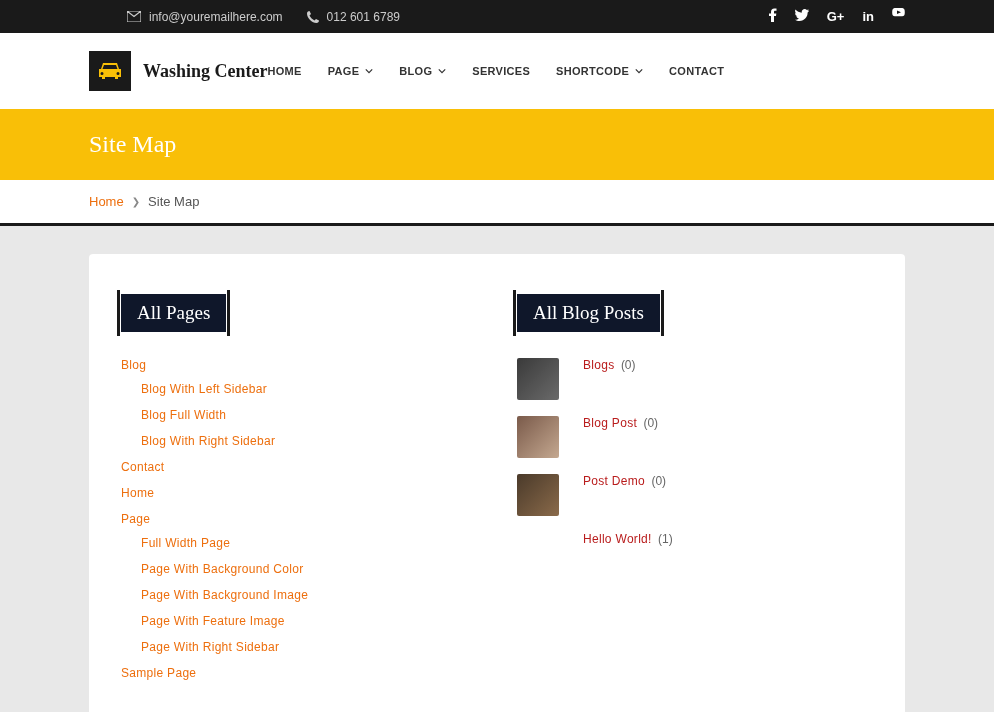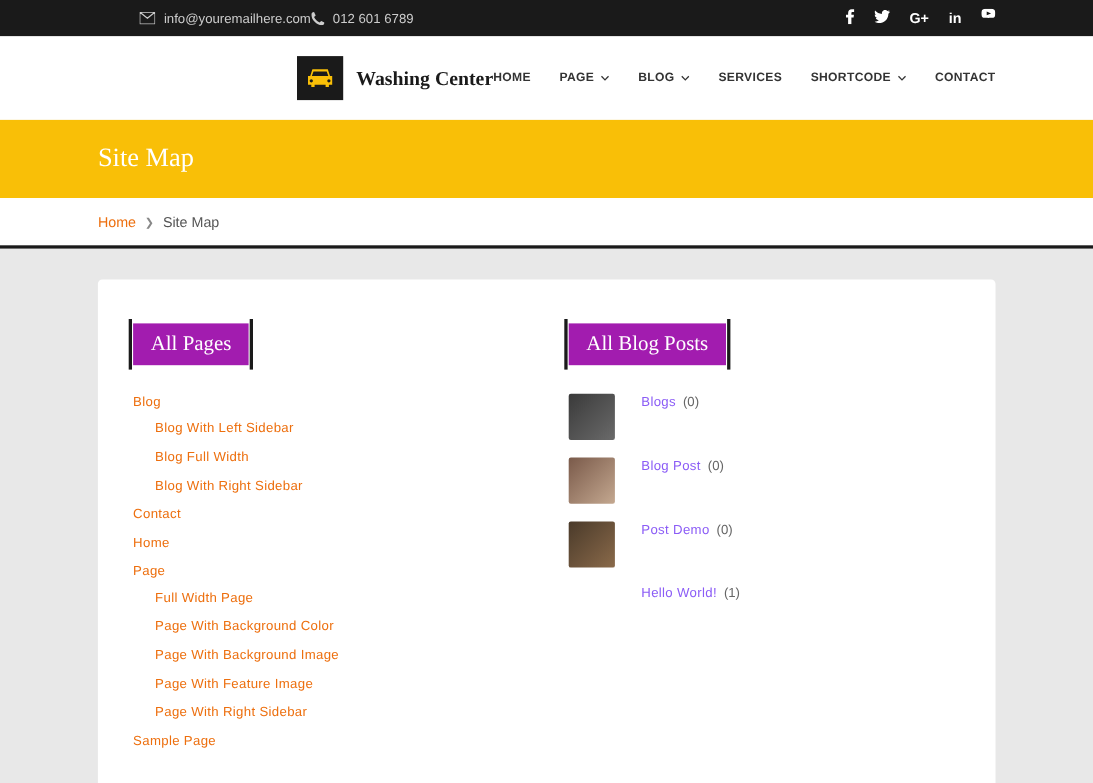--- a/index.html
+++ b/index.html
@@ -1,27 +1,27 @@
 <!DOCTYPE html>
 <html><head>
 <meta charset="utf-8">
 <style>
 * { margin: 0; padding: 0; box-sizing: border-box; }
 body { font-family: -apple-system, BlinkMacSystemFont, "Segoe UI", Arial, sans-serif; background: #e8e8e8; color: #333; }
 
 .topbar { background: #1a1a1a; color: #fff; padding: 8px 0; font-size: 12px; }
 .container { max-width: 840px; margin: 0 auto; padding: 0 12px; }
 .topbar-inner { display: flex; justify-content: space-between; align-items: center; }
-.topbar-left { display: flex; align-items: center; padding-left: 38px; }
+.topbar-left { display: flex; gap: 24px; align-items: center; padding-left: 38px; }
 .topbar-item { display: flex; align-items: center; gap: 8px; color: #ccc; }
 .topbar-social { display: flex; gap: 18px; align-items: center; }
 .topbar-social span { cursor: pointer; color: #fff; font-size: 13px; }
 
 .header { background: #fff; padding: 18px 0; }
-.header-inner { display: flex; justify-content: flex-end; align-items: center; }
+.header-inner { display: flex; justify-content: flex-start; align-items: center; }
 .logo-wrap { display: flex; align-items: center; gap: 12px; }
 .logo-box { width: 42px; height: 40px; background: #1a1a1a; display: flex; align-items: center; justify-content: center; }
 .car-icon { width: 26px; height: 20px; }
 .brand { font-family: Georgia, serif; font-size: 18px; font-weight: bold; color: #1a1a1a; }
 .nav { display: flex; gap: 26px; align-items: center; }
 .nav-item { font-size: 11px; font-weight: 600; color: #333; text-transform: uppercase; letter-spacing: 0.3px; cursor: pointer; display: flex; align-items: center; gap: 6px; }
 .chevron-small { width: 8px; height: 8px; }
 
 .hero { background: #f9bf07; padding: 22px 0; }
 .hero h1 { font-family: Georgia, serif; font-size: 24px; font-weight: normal; color: #fff; }
@@ -30,37 +30,37 @@
 .breadcrumb-inner { display: flex; align-items: center; gap: 8px; }
 .breadcrumb-home { color: #ed6f0e; cursor: pointer; }
 .breadcrumb-sep { color: #888; font-size: 10px; }
 .breadcrumb-current { color: #555; }
 
 .content-wrap { padding: 28px 0 40px; }
 .card { background: #fff; border-radius: 4px; padding: 40px 32px; }
 .columns { display: flex; gap: 40px; }
 .col { flex: 1; }
 
-.section-title { display: inline-block; background: #a21caf; color: #fff; font-family: Georgia, serif; font-size: 19px; font-weight: normal; padding: 8px 16px; position: relative; margin-bottom: 26px; }
+.section-title { display: inline-block; background: #0f172a; color: #fff; font-family: Georgia, serif; font-size: 19px; font-weight: normal; padding: 8px 16px; position: relative; margin-bottom: 26px; }
 .section-title::before { content: ""; position: absolute; left: -4px; top: -4px; bottom: -4px; width: 3px; background: #1a1a1a; }
 .section-title::after { content: ""; position: absolute; right: -4px; top: -4px; bottom: -4px; width: 3px; background: #1a1a1a; }
 
 .tree { list-style: none; font-size: 12px; }
 .tree li { margin-bottom: 8px; }
 .tree a { color: #ed6f0e; text-decoration: none; cursor: pointer; letter-spacing: 0.3px; }
 .tree ul { list-style: none; padding-left: 20px; margin-top: 10px; }
 .tree > li { margin-bottom: 12px; }
 .tree ul li { margin-bottom: 12px; }
 
 .post-list { list-style: none; }
 .post-item { display: flex; gap: 24px; margin-bottom: 16px; align-items: flex-start; }
 .thumb { width: 42px; height: 42px; background: #888; border-radius: 2px; flex-shrink: 0; display: flex; align-items: center; justify-content: center; overflow: hidden; }
 .thumb.blank { background: transparent; }
 .post-label { font-size: 12px; }
-.post-label a { color: #8b5cf6; text-decoration: none; cursor: pointer; letter-spacing: 0.3px; }
+.post-label a { color: #b91c1c; text-decoration: none; cursor: pointer; letter-spacing: 0.3px; }
 .post-label .count { color: #666; margin-left: 3px; }
 
 .icon-svg { fill: currentColor; }
 </style>
 </head>
 <body>
 
 <div class="topbar">
   <div class="container">
     <div class="topbar-inner">

